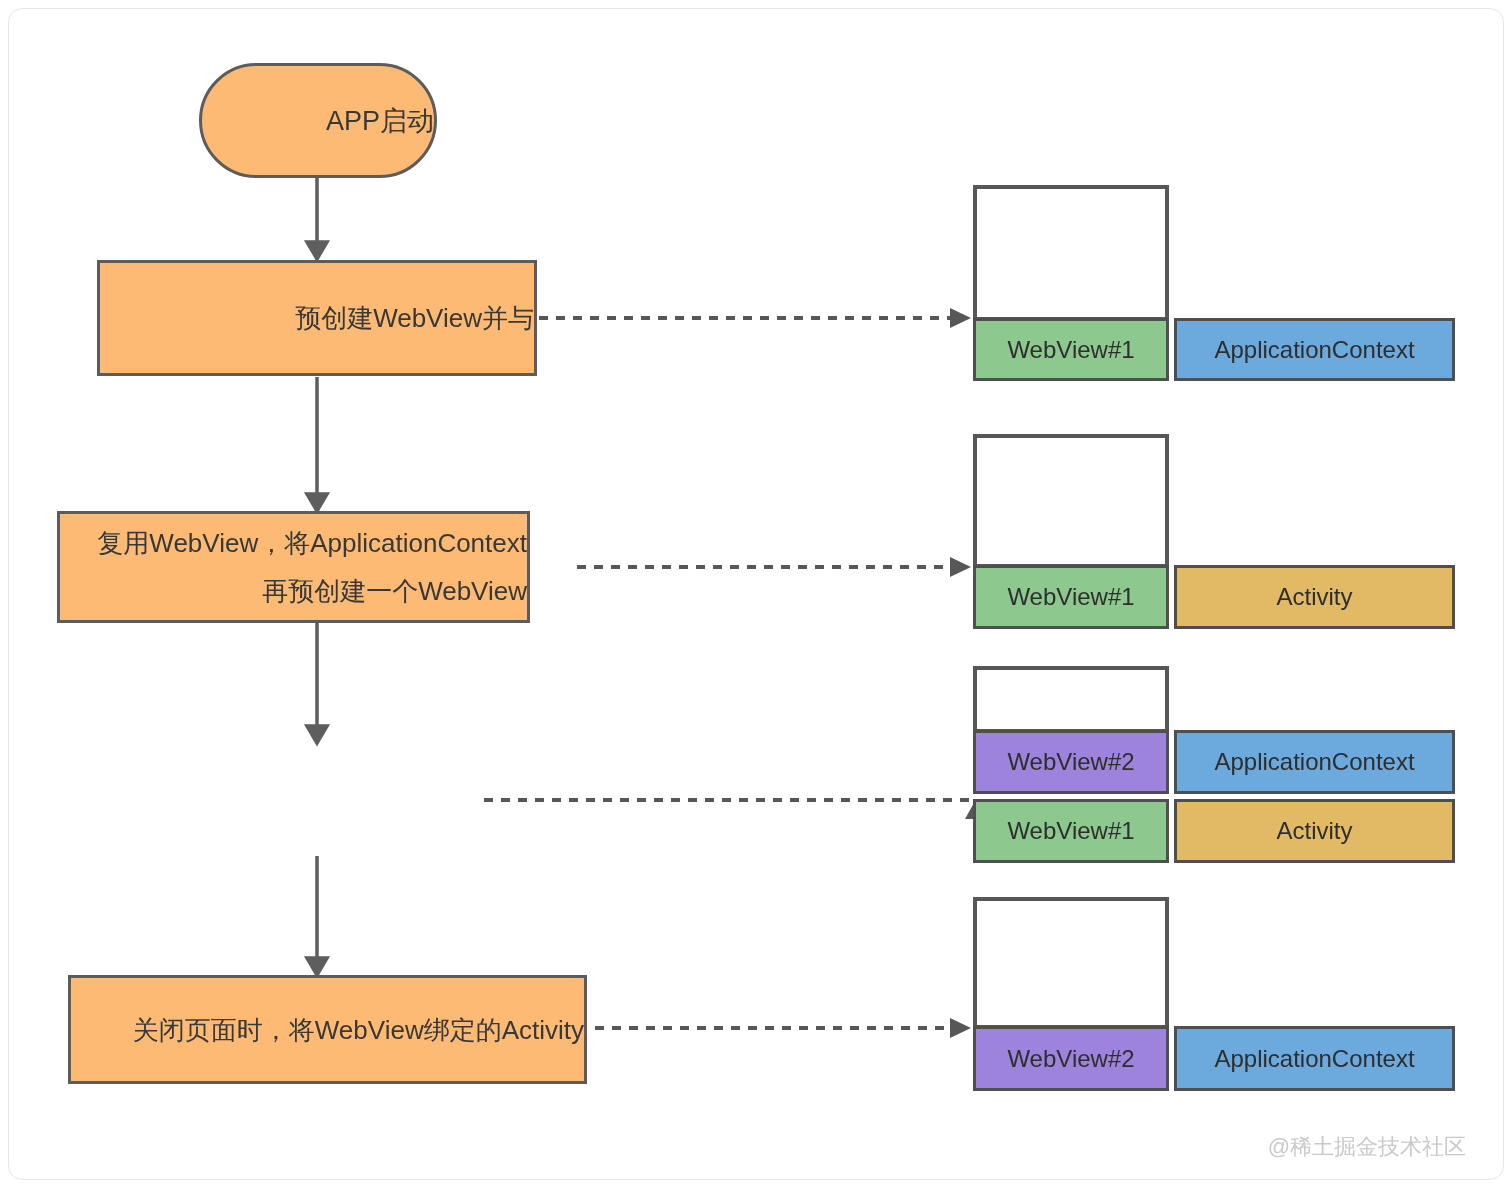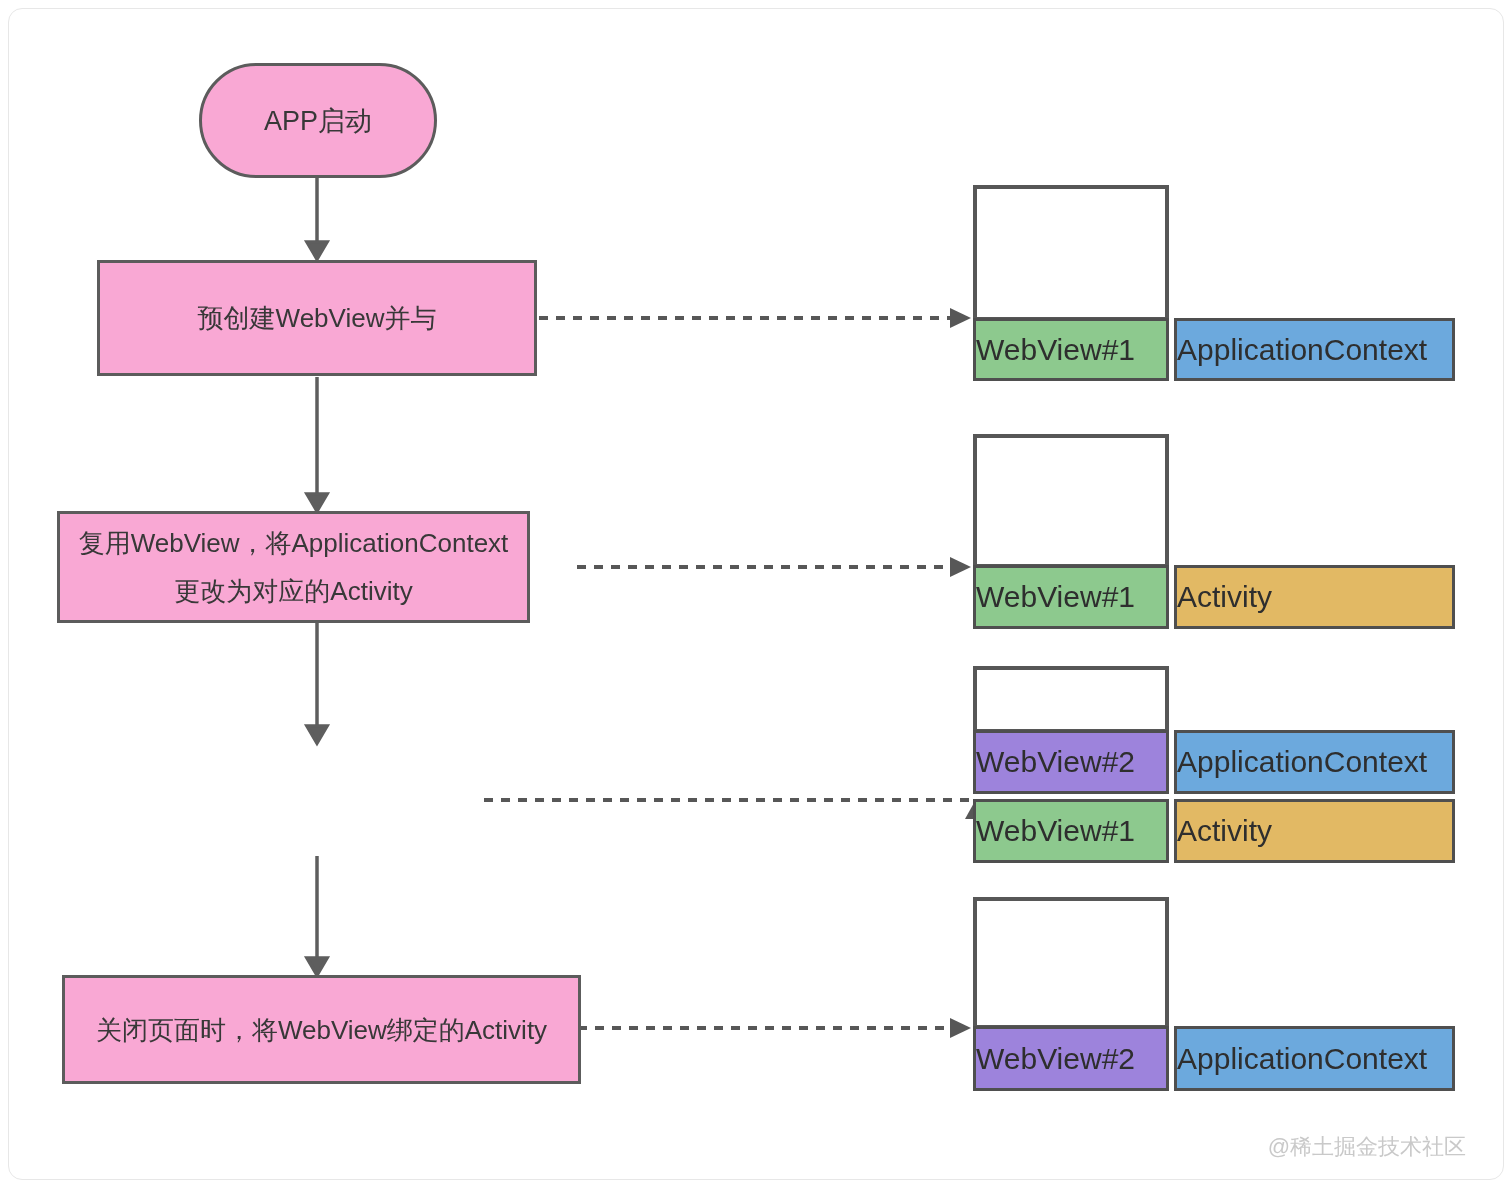--- a/index.html
+++ b/index.html
@@ -20,25 +20,25 @@
     pointer-events: none;
   }
   .connectors {
     position: absolute;
     left: 0; top: 0;
     width: 1512px; height: 1188px;
   }
   .node {
     position: absolute;
     box-sizing: border-box;
-    background: #f9a8d4;
+    background: #fdba74;
     border: 3px solid #5c5c5c;
     display: flex;
     flex-direction: column;
-    align-items: center;
+    align-items: flex-end;
     justify-content: center;
     text-align: center;
     font-size: 26px;
     line-height: 48px;
     color: #383838;
   }
   .capsule {
     border-radius: 60px;
     font-size: 27px;
   }
@@ -47,21 +47,22 @@
     box-sizing: border-box;
     background: #ffffff;
     border: 4px solid #575757;
   }
   .bar {
     position: absolute;
     box-sizing: border-box;
     border: 3px solid #4f4f4f;
     display: flex;
     align-items: center;
-    font-size: 30px;
+    justify-content: center;
+    font-size: 24px;
     color: #2e2e2e;
   }
   .watermark {
     position: absolute;
     right: 46px;
     bottom: 26px;
     font-size: 22px;
     color: #c9c9c9;
   }
 </style>
@@ -102,25 +103,25 @@
   <div class="node capsule" style="left:199px; top:63px; width:238px; height:115px;">
     <span>APP启动</span>
   </div>
 
   <div class="node" style="left:97px; top:260px; width:440px; height:116px;">
     <div>预创建WebView并与</div>
   </div>
 
   <div class="node" style="left:57px; top:511px; width:473px; height:112px;">
     <div>复用WebView，将ApplicationContext</div>
-    <div>更改为对应的Activity</div>
+    <div>再预创建一个WebView</div>
   </div>
 
 
-  <div class="node" style="left:62px; top:975px; width:519px; height:109px;">
+  <div class="node" style="left:68px; top:975px; width:519px; height:109px;">
     <div>关闭页面时，将WebView绑定的Activity</div>
   </div>
 
   <div class="whitebox" style="left:973px; top:185px; width:196px; height:136px;"></div>
   <div class="bar" style="left: 973px; top: 318px; width: 196px; height: 63px; background: rgb(141, 201, 142);">
     <span>WebView#1</span>
   </div>
   <div class="bar" style="left: 1174px; top: 318px; width: 281px; height: 63px; background: rgb(108, 169, 221);">
     <span>ApplicationContext</span>
   </div>

